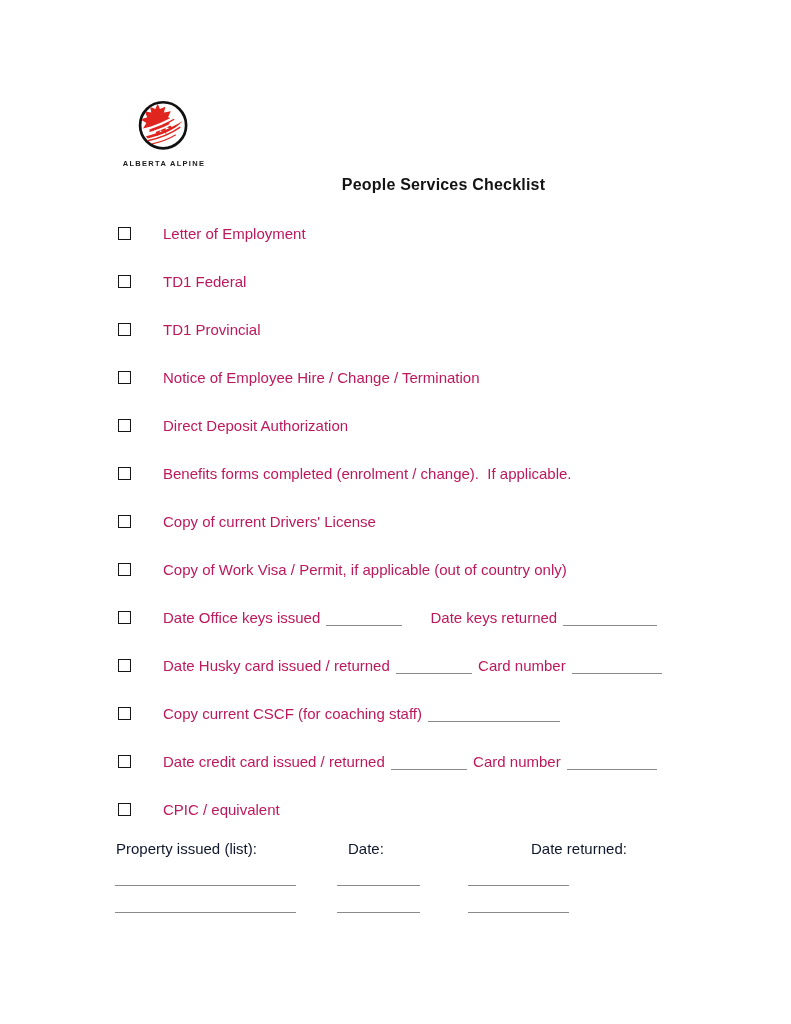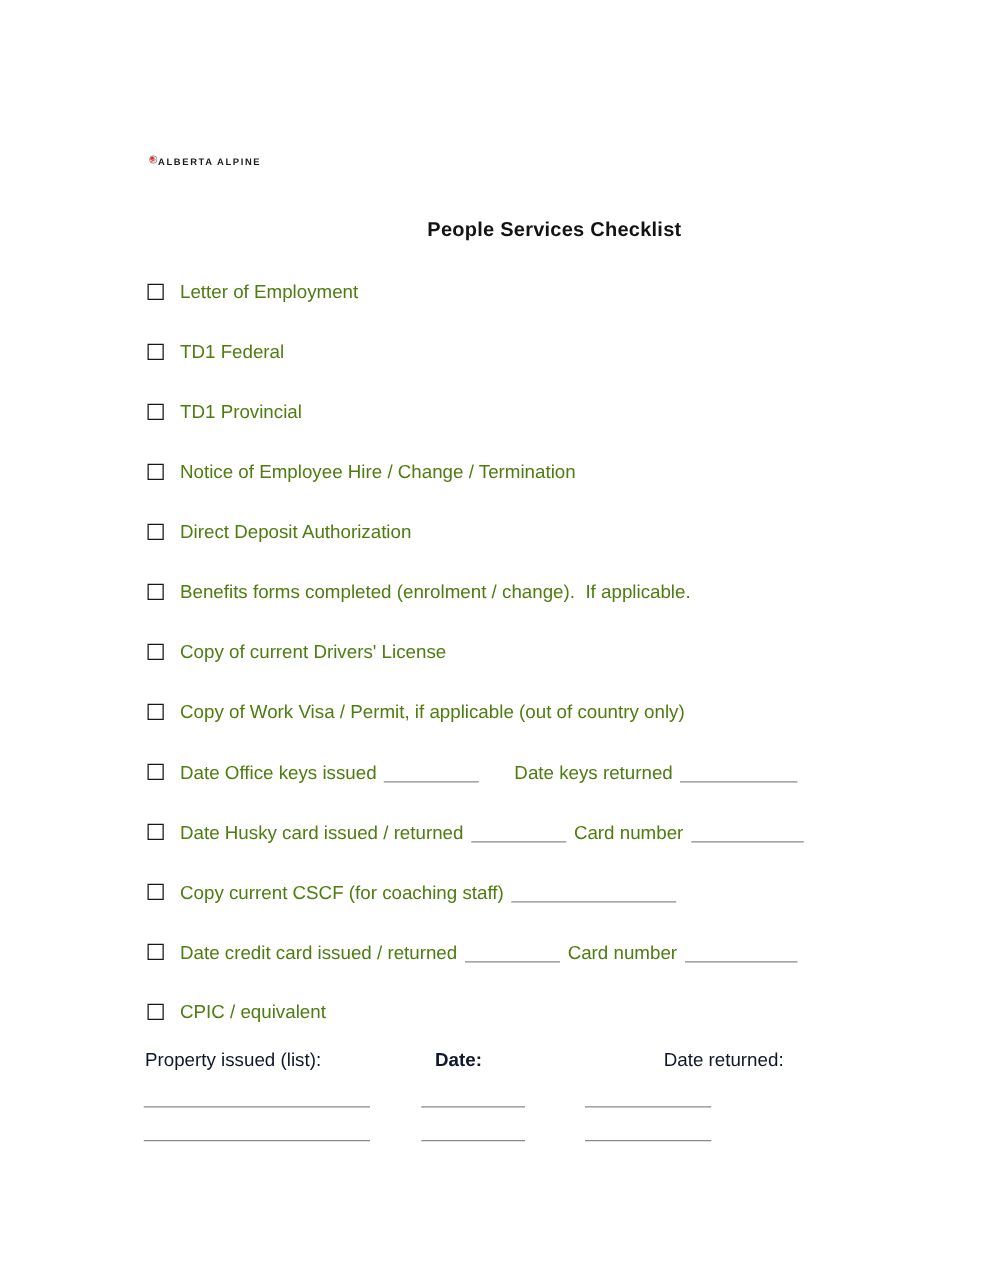--- a/index.html
+++ b/index.html
@@ -13,21 +13,21 @@
     position:relative;
     width:791px;height:1024px;
     background:#ffffff;
     color:var(--text);
     font-family:"Liberation Sans","DejaVu Sans",sans-serif;
     overflow:hidden;
   }
   
   .logo{
     position:absolute;left:119px;top:99px;width:90px;
-    display:flex;flex-direction:row;align-items:center;
+    display:flex;flex-direction:column;align-items:center;
   }
   .logo svg{display:block;}
   .logo-name{
     margin-top:2px;
     font-size:7.5px;font-weight:bold;letter-spacing:1.3px;
     white-space:nowrap;color:#1b1b1b;
   }
   .leaf{fill:var(--leaf-red);}
   .sw-fill{fill:var(--leaf-red);}
   .sw-line{stroke:var(--leaf-red);fill:none;}
@@ -44,36 +44,36 @@
   .row{
     display:flex;align-items:flex-start;
     height:15px;margin-bottom:33px;
   }
   .cb{
     flex:0 0 13px;width:13px;height:13px;
     box-sizing:border-box;border:1.6px solid #161616;
     background:#fff;margin-top:1px;
   }
   .lab{
-    margin-left:13px;
+    margin-left:32px;
     font-size:15px;line-height:15px;
-    white-space:pre;color:#4d7c0f;
+    white-space:pre;color:#be185d;
   }
   .blank{
     display:inline-block;height:12px;
     border-bottom:1.6px solid var(--line-gray);
     transform:translateY(3px);
     margin:0 2px;
   }
   .gapseg{display:inline-block;height:1px;}
   
   .prop{position:absolute;left:0;top:841px;width:100%;height:110px;font-size:15px;}
   .ph{position:absolute;top:0;line-height:16px;color:#0f172a;}
   .ph-1{left:116px;}
-  .ph-2{left:348px;font-weight:bold;}
+  .ph-2{left:348px;}
   .ph-3{left:488px;margin-left:43px;}
   .pline{position:absolute;height:0;border-top:1.6px solid var(--line-gray);}
   .pc1{left:115px;width:181px;}
   .pc2{left:337px;width:83px;}
   .pc3{left:468px;width:101px;}
   .pr1{top:44px;}
   .pr2{top:71px;}
 </style>
 </head>
 <body>

